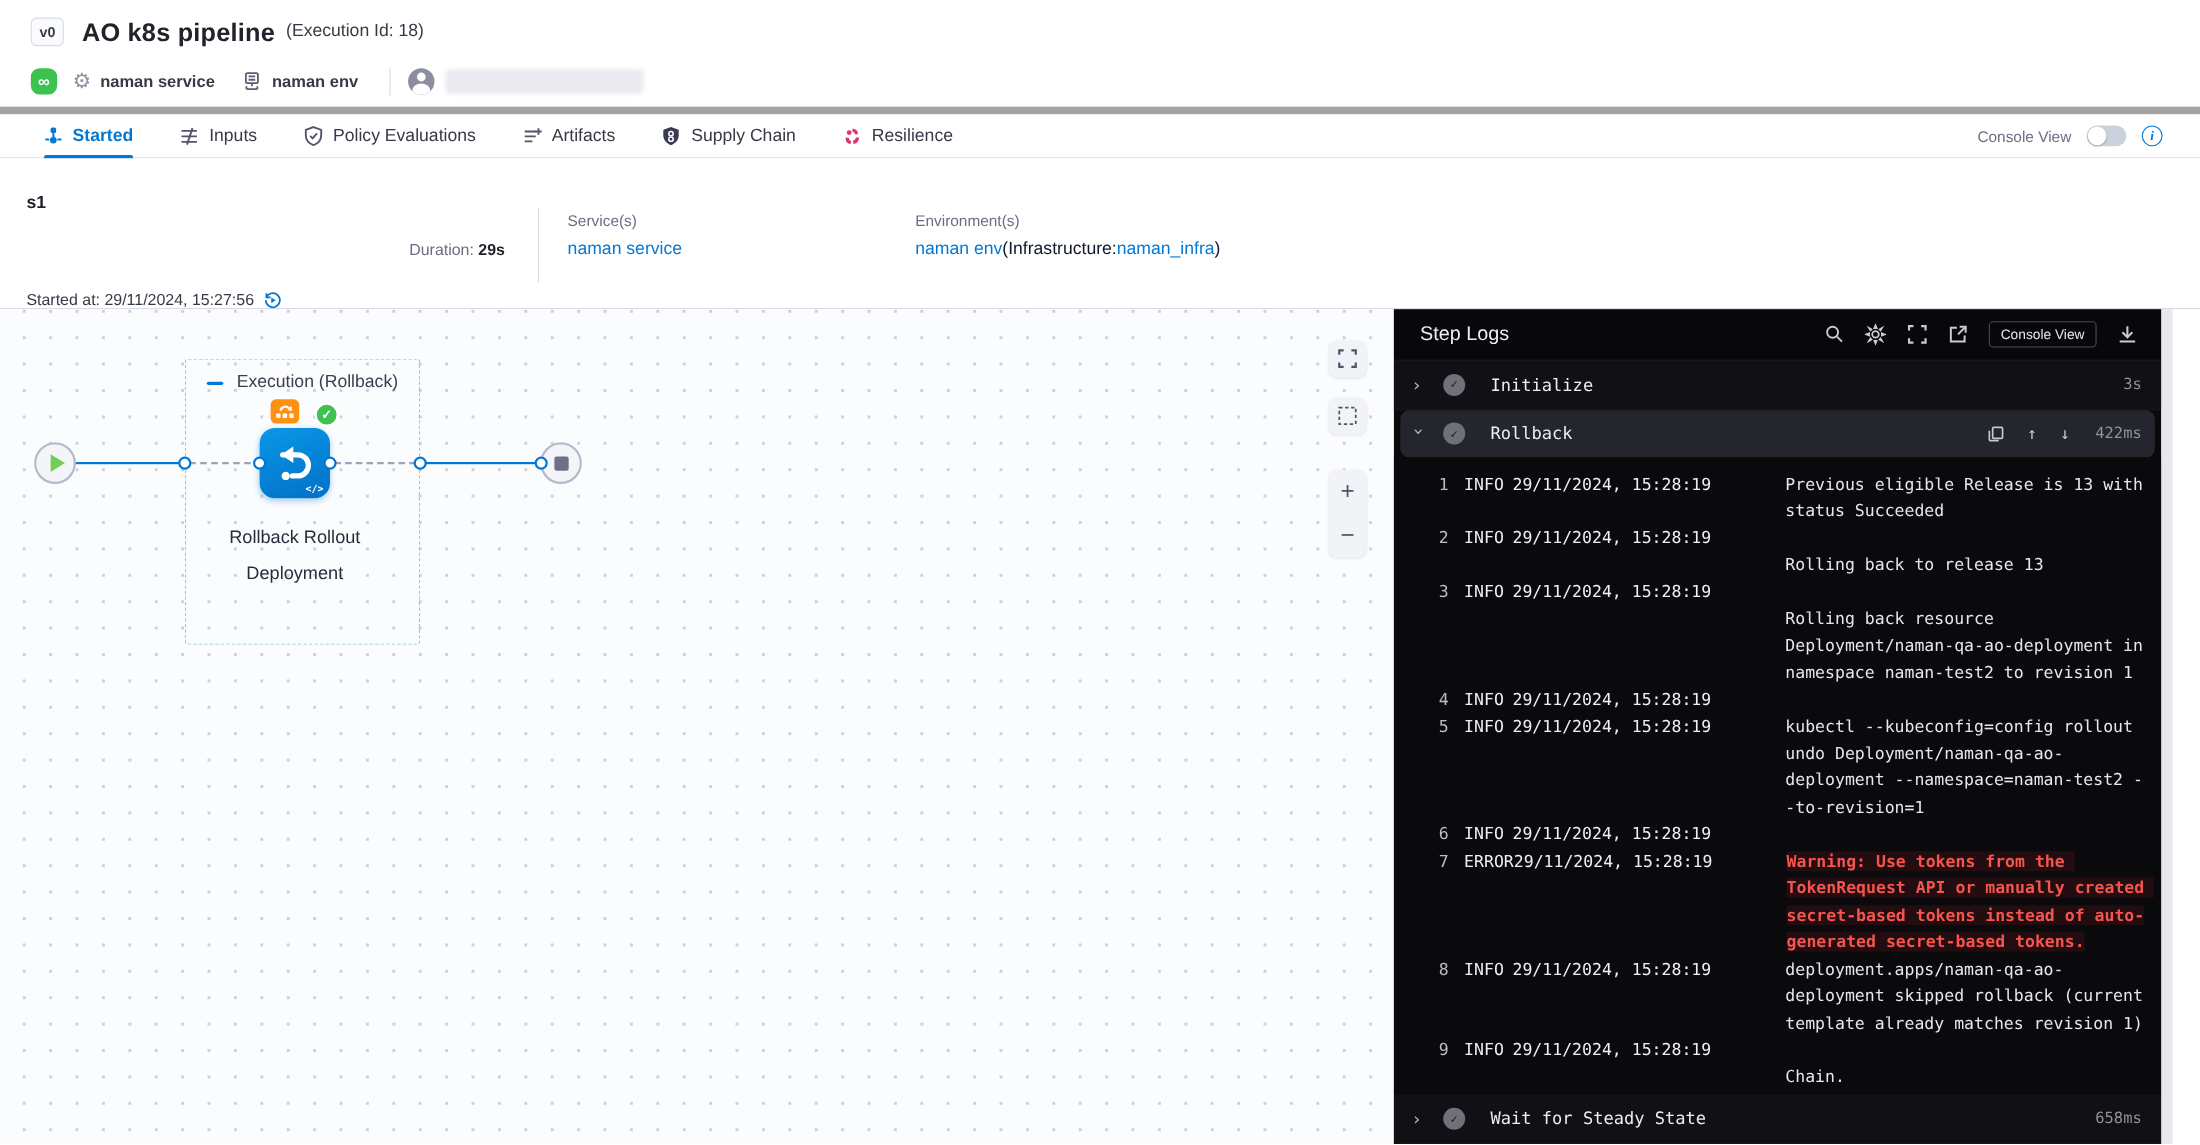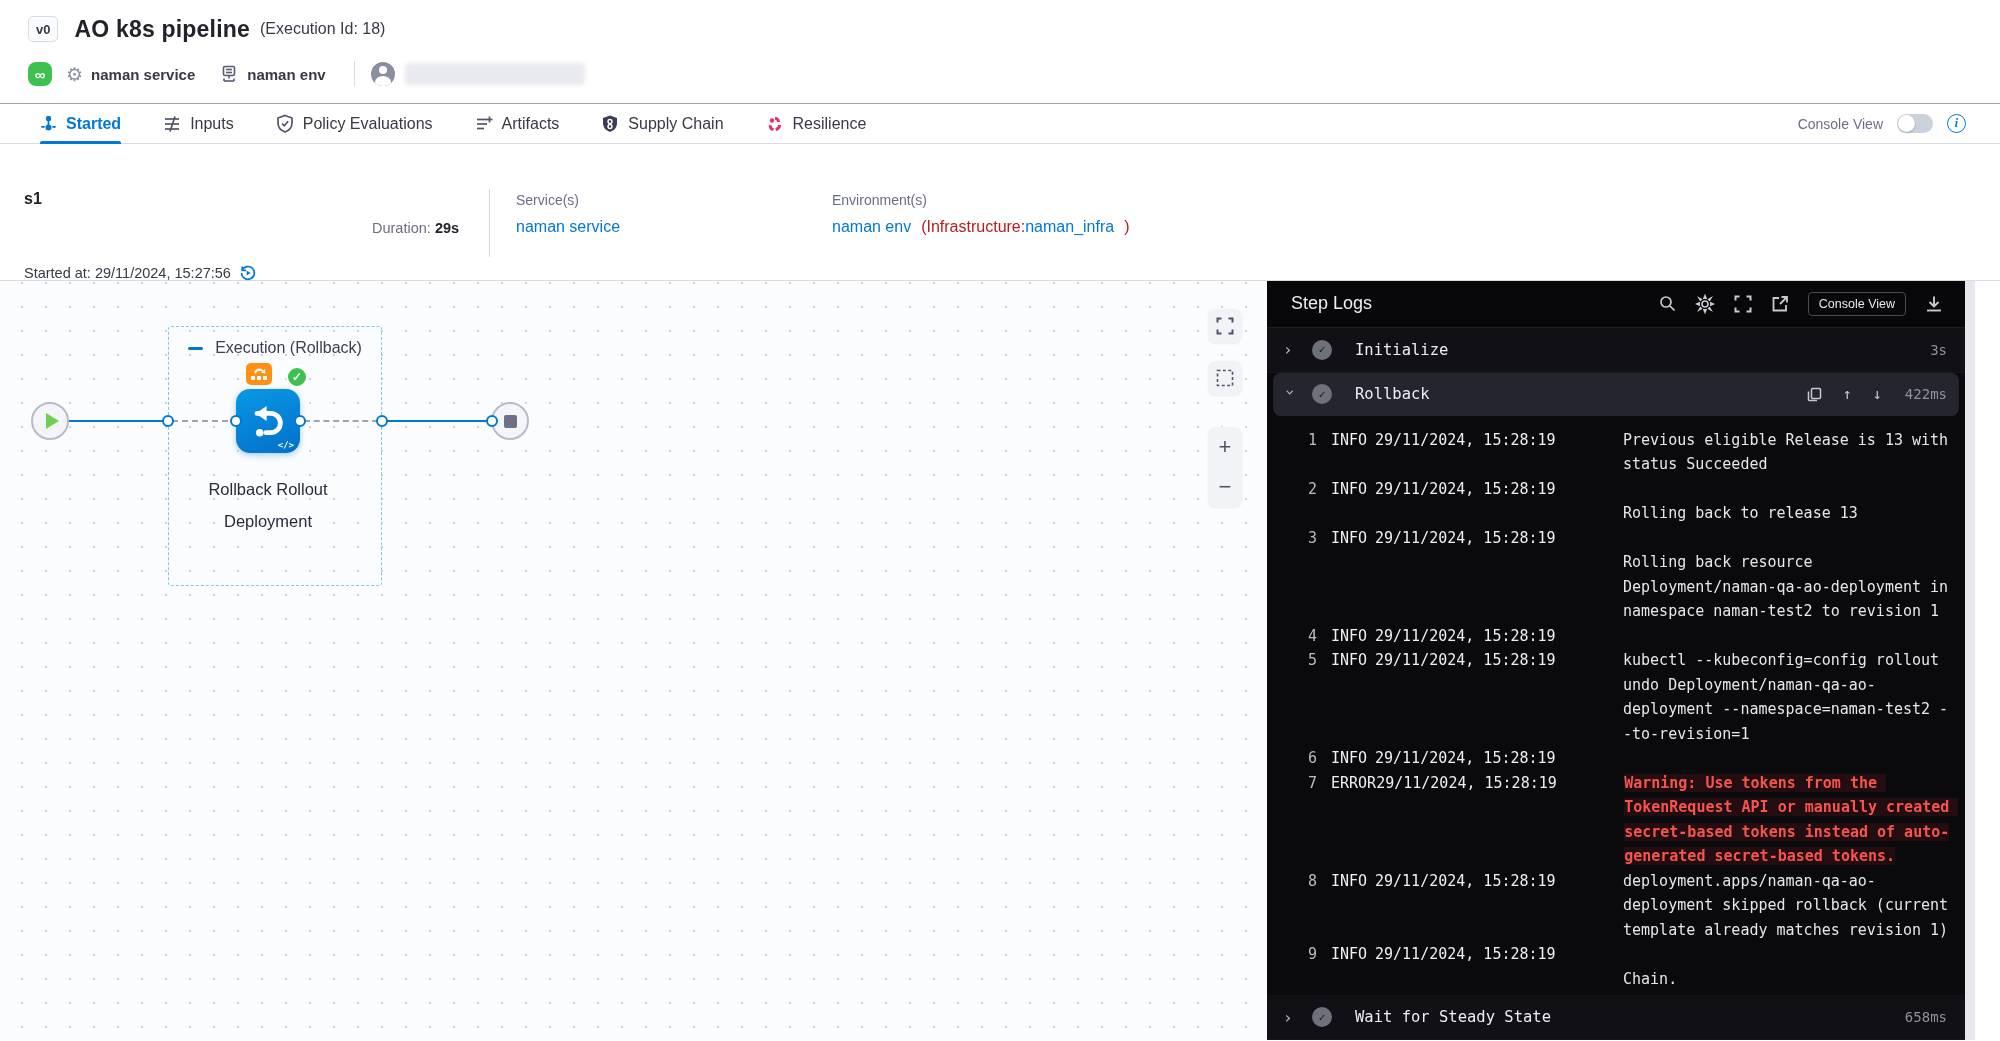--- a/index.html
+++ b/index.html
@@ -1,21 +1,21 @@
 <!DOCTYPE html>
 <html><head>
 <meta charset="utf-8">
 <style>
   * { margin:0; padding:0; box-sizing:border-box; }
   html,body { width:2000px; height:1041px; overflow:hidden; background:#fff;
     font-family:"Liberation Sans", sans-serif; }
   .page { position:relative; width:2000px; height:1041px; background:#fff; }
 
   
-  .tophdr { height:104px; background:#fff; border-bottom:1px solid #a3a3a3; padding:12px 0 0 28px; }
+  .tophdr { height:104px; background:#fff; border-bottom:7px solid #a3a3a3; padding:12px 0 0 28px; }
   .titlerow { display:flex; align-items:center; height:34px; }
   .vbadge { display:inline-flex; align-items:center; justify-content:center;
     min-width:30px; height:26px; padding:0 7px; border:1px solid #d9dae5; border-radius:5px;
     background:#fafbfc; color:#383946; font-size:13px; font-weight:bold; }
   .ptitle { margin-left:16px; font-size:23px; font-weight:bold; color:#22222a; letter-spacing:.2px; }
   .execid { margin-left:10px; font-size:16px; color:#383946; }
   .metarow { display:flex; align-items:center; margin-top:14px; height:28px; }
   .cdicon { width:24px; height:24px; border-radius:8px; background:#3dc14f; color:#fff;
     display:flex; align-items:center; justify-content:center; font-size:15px; font-weight:bold; }
   .gearicon { margin-left:14px; color:#8f92a6; font-size:19px; line-height:1; }
@@ -36,29 +36,29 @@
   .tab.active:after { content:""; position:absolute; left:0; right:0; bottom:-1px; height:3px; background:#0278d5; border-radius:2px 2px 0 0; }
   .tabright { margin-left:auto; display:flex; align-items:center; padding-right:34px; gap:14px; }
   .cvlabel { font-size:14px; color:#6b6d85; }
   .toggle { width:36px; height:19px; border-radius:10px; background:#ccd2dc; position:relative; }
   .toggle .knob { position:absolute; left:1px; top:1px; width:17px; height:17px; border-radius:50%; background:#fff; box-shadow:0 1px 2px rgba(0,0,0,.25); }
   .infoi { width:19px; height:19px; border-radius:50%; border:1.5px solid #0278d5; color:#0278d5;
     font-size:12px; display:flex; align-items:center; justify-content:center; font-family:"Liberation Serif",serif; font-style:italic; font-weight:bold;}
 
   
   .stagebar { height:137px; background:#fff; position:relative; border-bottom:1px solid #d9dae5; }
-  .sname { position:absolute; left:24px; top:46px; font-size:16px; font-weight:bold; color:#22222a; }
+  .sname { position:absolute; left:24px; top:32px; font-size:16px; font-weight:bold; color:#22222a; }
   .started { position:absolute; left:24px; top:76px; font-size:14.5px; color:#383946; display:flex; align-items:center; gap:8px;margin-top:44px;}
   .duration { position:absolute; left:372px; top:76px; font-size:14.5px; color:#6b6d85; }
   .duration b { color:#22222a; }
   .sdiv { position:absolute; left:489px; top:45px; width:1px; height:68px; background:#d9dae5; }
   .col-label { font-size:14px; color:#6b6d85; }
   .col-val { margin-top:10px; font-size:16px; }
   .bluelink { color:#0278d5; cursor:pointer; }
-  .darktxt { color:#b91c1c;margin-left:10px; }
+  .darktxt { color:#0f172a; }
   .svccol { position:absolute; left:516px; top:48px; }
   .envcol { position:absolute; left:832px; top:48px; }
 
   
   .workspace { display:flex; height:759px; }
 
   
   .canvas { position:relative; flex:1; background:#fbfcfe; overflow:hidden;
     background-image:radial-gradient(#ced1dc 1.3px, transparent 1.4px);
     background-size:24px 24px; background-position:10px 14px;padding-left:48px; }

